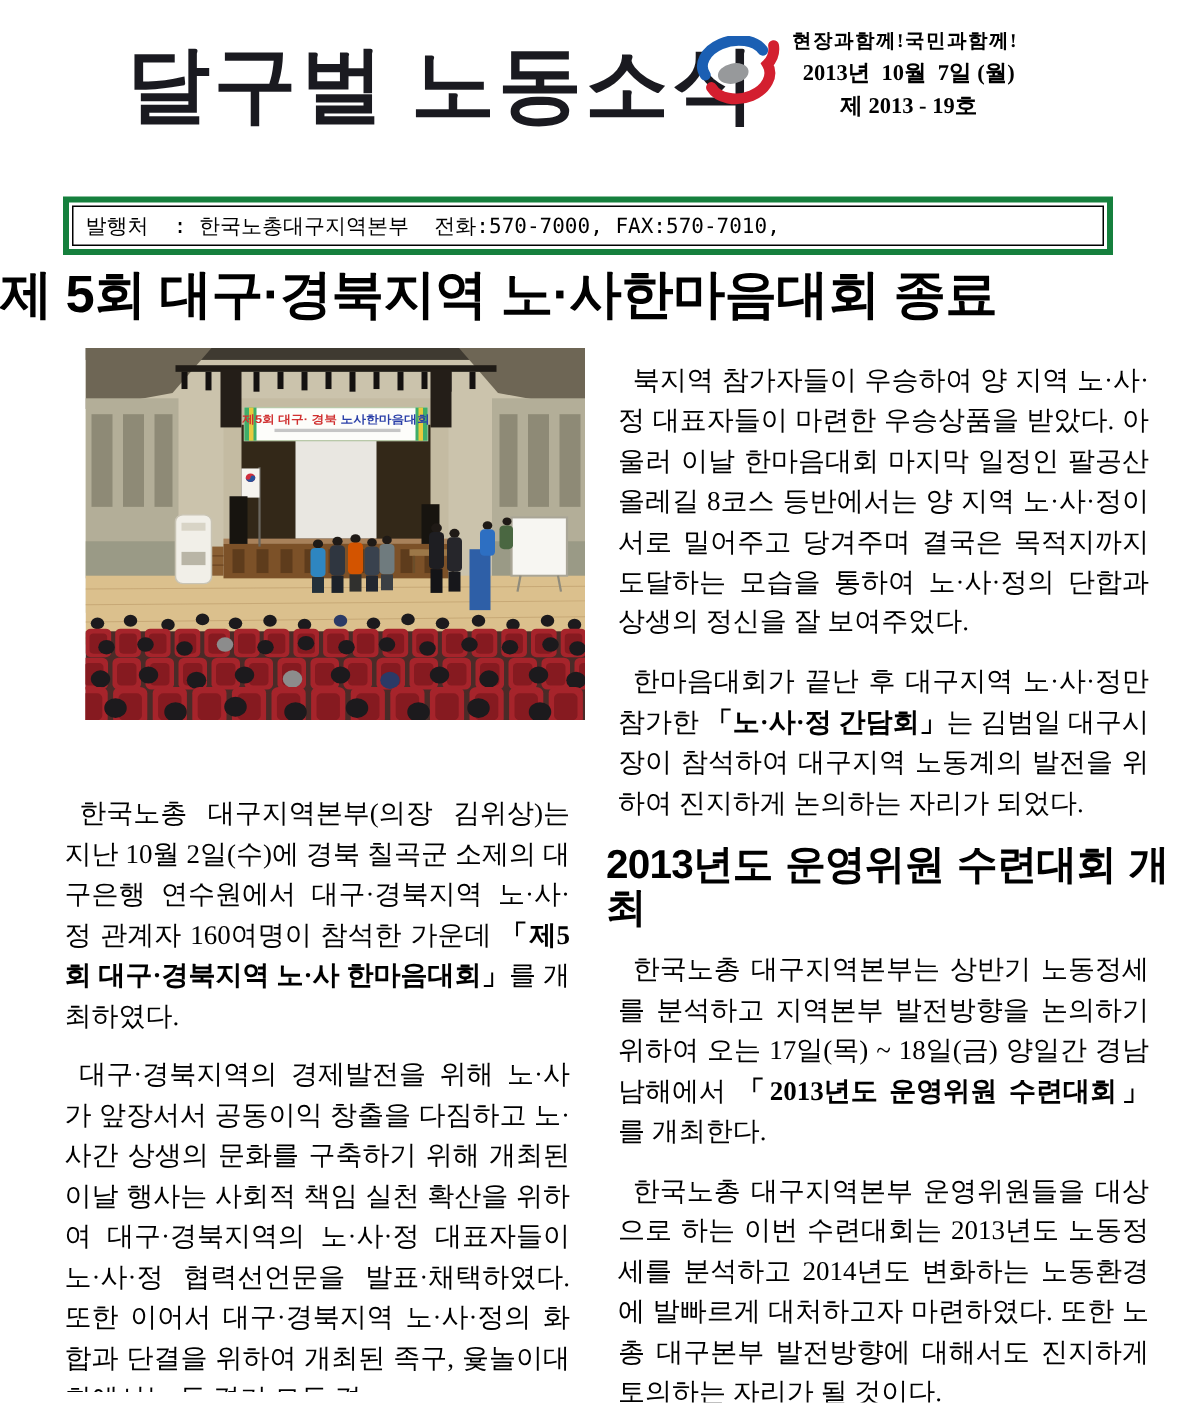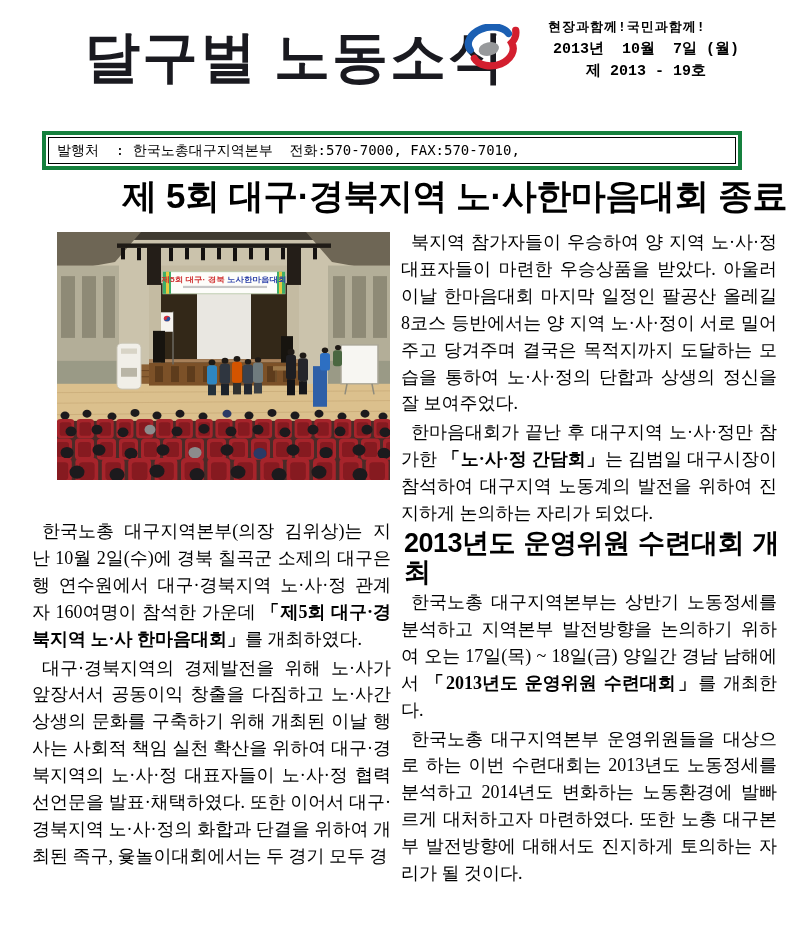--- a/index.html
+++ b/index.html
@@ -10,41 +10,41 @@
   }
   .abs{position:absolute;}
   
   .title{
     left:84px;top:14px;margin:0;font-size:56px;font-weight:700;
     letter-spacing:2px;color:#1a1a20;line-height:86px;white-space:pre;
     font-family:"Liberation Serif","DejaVu Serif",serif;
   }
   .mast-right{left:464px;top:16px;width:320px;display:flex;gap:4px;}
   .logo{width:60px;height:50px;flex:0 0 60px;margin-top:8px;}
-  .org-text{font-family:Liberation Mono, monospace;margin-left:20px;}
+  .org-text{font-family:Liberation Serif, serif;}
   .tagline{font-size:13px;font-weight:700;letter-spacing:1px;margin-top:2px;}
   .org-name{font-size:22px;font-weight:900;letter-spacing:0.5px;margin-top:2px;}
   .issue-date,.issue-no{font-size:15px;font-weight:700;margin-top:3px;padding-left:5px;white-space:pre;text-align:center;}
   
   .pub-box{left:42px;top:131px;width:700px;height:39px;border:4px solid #15803d;padding:2px;box-sizing:border-box;}
   .pub-inner{border:1px solid #000;height:100%;box-sizing:border-box;display:flex;
     align-items:center;justify-content:space-between;padding:0 8px;
     font-family:"DejaVu Sans Mono","Liberation Mono",monospace;font-size:14px;white-space:pre;}
   
   .headline{
-    left:0;top:173px;width:787px;margin:0;text-align:right;
+    left:0;top:173px;width:787px;margin:0;text-align:left;
     font-family:"Liberation Sans","DejaVu Sans",sans-serif;
     font-size:35px;font-weight:900;letter-spacing:-0.5px;color:#000;
   }
   
   .photo{left:57px;top:232px;width:333px;height:248px;margin:0;}
   .photo svg{display:block;width:100%;height:100%;}
   
   .col{font-size:18px;line-height:26.9px;text-align:justify;word-break:break-all;overflow:hidden;}
-  .col p{margin:2px;text-indent:0.55em;}
+  .col p{margin:13px;text-indent:0.55em;}
   .col b{font-weight:700;}
   .col-left{left:30px;top:516px;width:363px;height:412px;}
   .col-right{left:399px;top:227px;width:380px;height:708px;}
   .sec-header{
     margin:1px 0 2px 0;padding-left:5px;
     font-family:"Liberation Sans","DejaVu Sans",sans-serif;
     font-size:27px;font-weight:800;line-height:29px;letter-spacing:-0.5px;
   }
 </style>
 </head>

